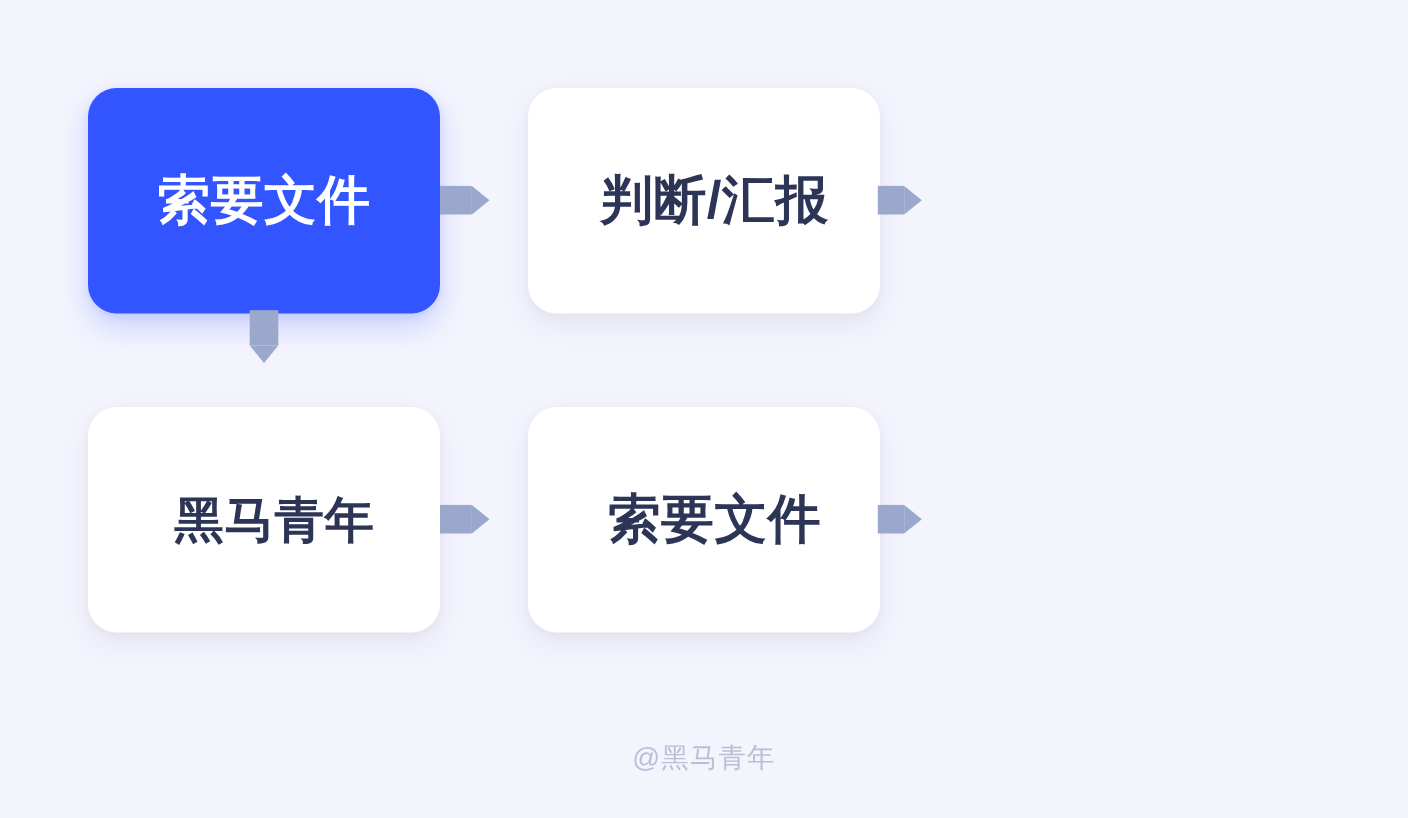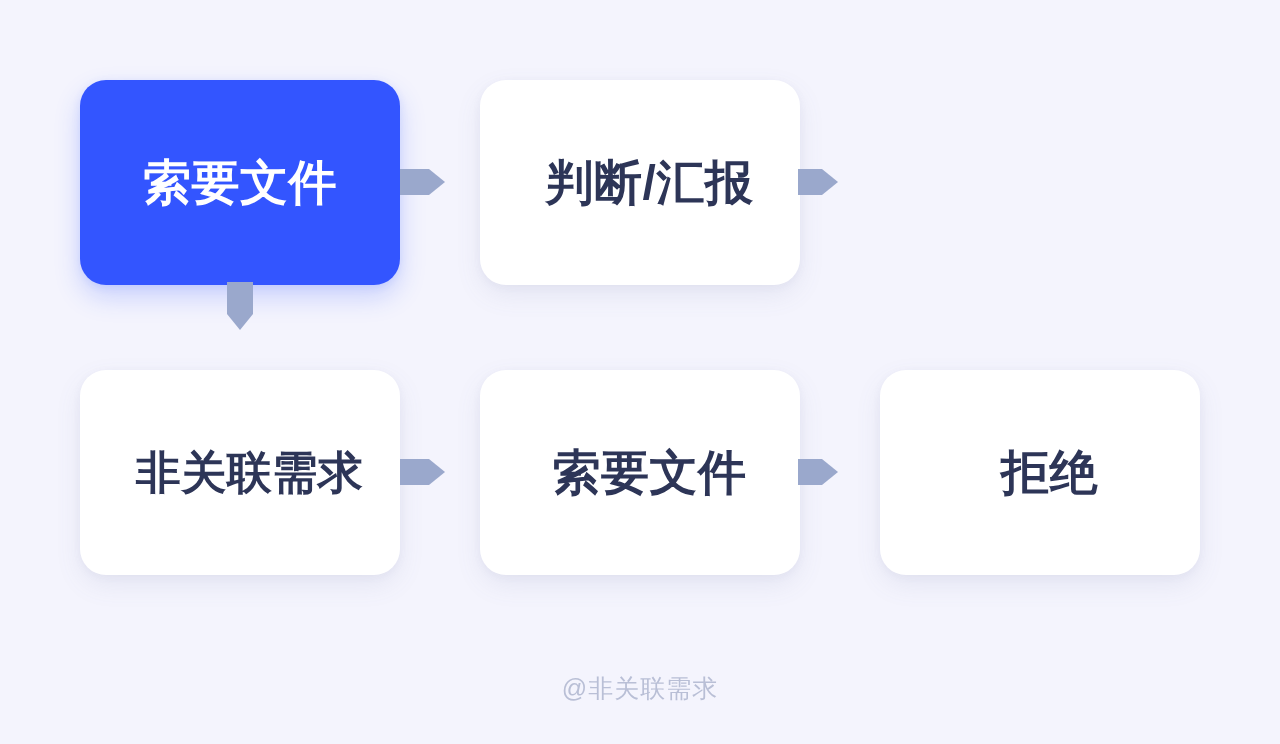--- a/index.html
+++ b/index.html
@@ -147,30 +147,27 @@
   <div class="card card-blue col-1 row-1">
     <span class="card-label label-light size-lg">索要文件</span>
   </div>
 
   <div class="card card-white col-2 row-1">
     <span class="card-label label-dark size-lg">判断/汇报</span>
   </div>
 
 
   <div class="card card-white col-1 row-2">
-    <span class="card-label label-dark size-md">非关联需求</span>
+    <span class="card-label label-dark size-md">黑马青年</span>
   </div>
 
   <div class="card card-white col-2 row-2">
     <span class="card-label label-dark size-lg">索要文件</span>
   </div>
 
-  <div class="card card-white col-3 row-2">
-    <span class="card-label label-dark size-lg">拒绝</span>
-  </div>
 
   <div class="arrow-right a1">
     <div class="shaft"></div>
     <div class="head"></div>
   </div>
 
   <div class="arrow-right a2">
     <div class="shaft"></div>
     <div class="head"></div>
   </div>
@@ -183,15 +180,15 @@
   <div class="arrow-right a4">
     <div class="shaft"></div>
     <div class="head"></div>
   </div>
 
   <div class="arrow-down ad1">
     <div class="shaft-v"></div>
     <div class="head-v"></div>
   </div>
 
-  <div id="watermark">@非关联需求</div>
+  <div id="watermark">@黑马青年</div>
 
 </div>
 
 </body></html>

